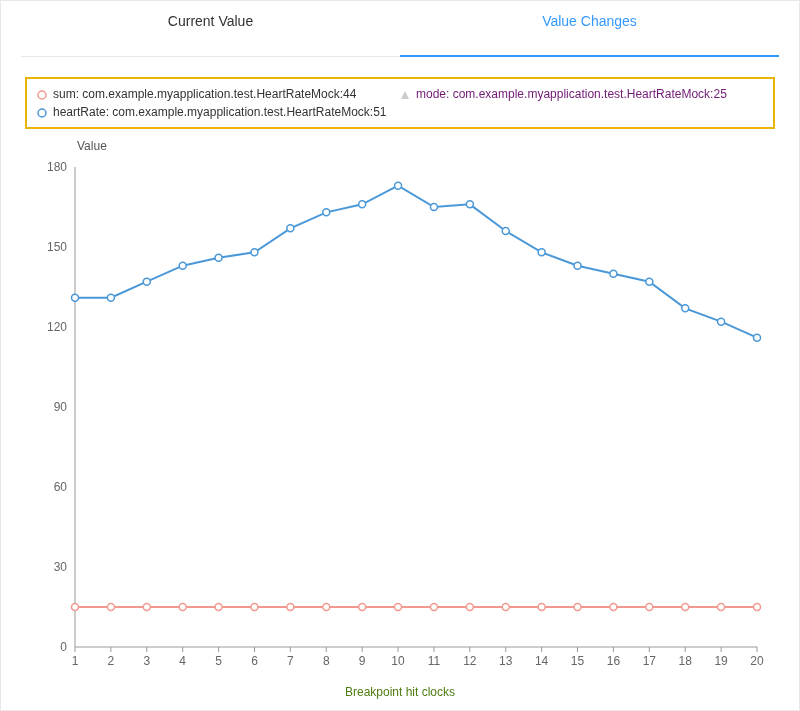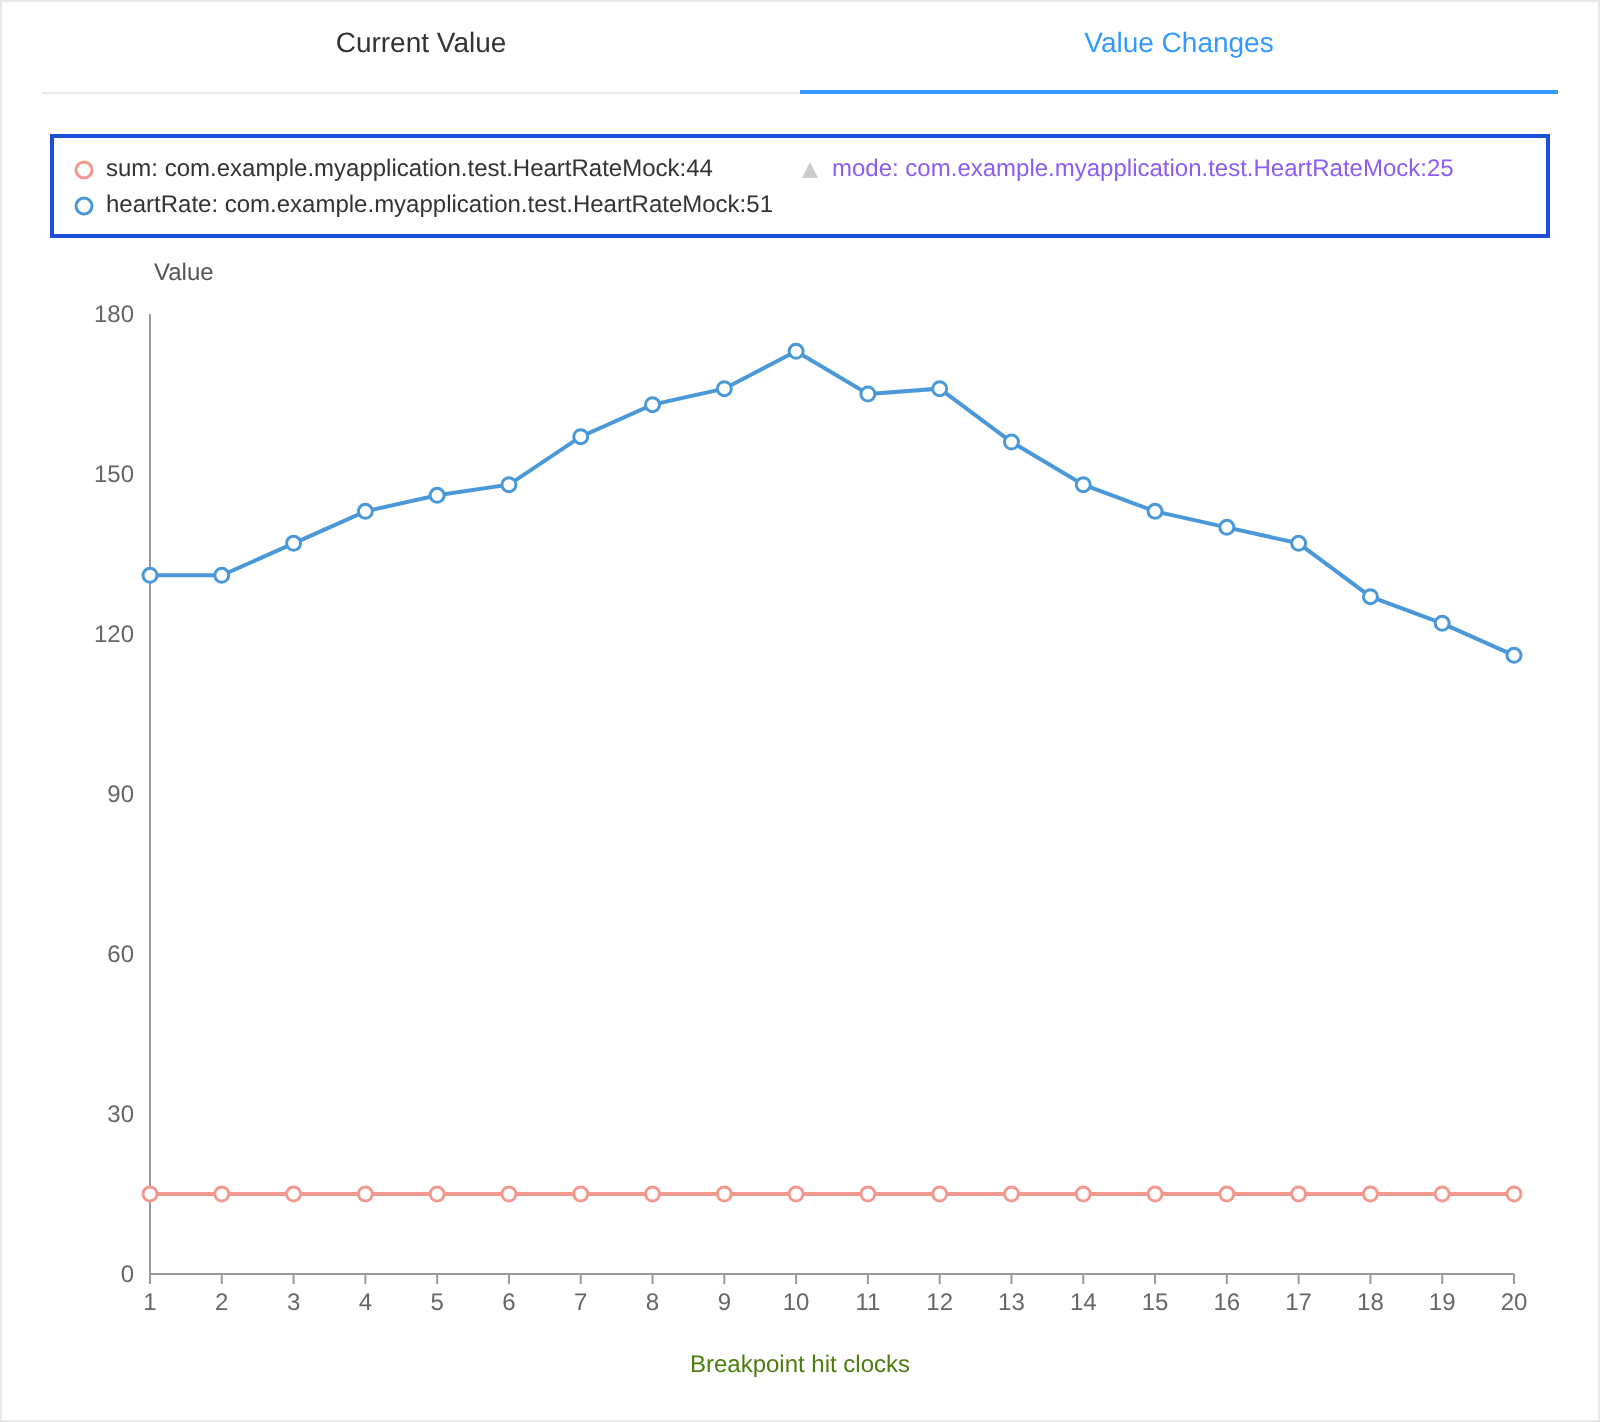--- a/index.html
+++ b/index.html
@@ -6,21 +6,21 @@
   body {
     font-family: -apple-system, "Segoe UI", Arial, sans-serif;
     background: #fff;
     width: 800px;
     height: 711px;
     position: relative;
     border: 1px solid #e8e8e8;
   }
   .tabs {
     display: flex;
-    height: 46px;
+    height: 56px;
     border-bottom: 1px solid #e8e8e8;
     margin: 0 20px;
   }
   .tab {
     flex: 1;
     text-align: center;
     line-height: 40px;
     font-size: 14px;
     color: #333;
     cursor: pointer;
@@ -33,35 +33,35 @@
     content: "";
     position: absolute;
     bottom: -1px;
     left: 0;
     right: 0;
     height: 2px;
     background: #3399ff;
   }
   .legend-box {
     margin: 20px 24px 8px 24px;
-    border: 2px solid #1d4ed8;
+    border: 2px solid #eab308;
     padding: 6px 10px;
     font-size: 12px;
     display: flex;
     flex-wrap: wrap;
     gap: 0;
   }
   .legend-item {
     display: inline-flex;
     align-items: center;
     width: 50%;
     padding: 2px 0;
     color: #333;
   }
-  .legend-item.faded { color: #8b5cf6; text-align: center; }
+  .legend-item.faded { color: #701a75; text-align: center; }
   .legend-marker {
     width: 10px;
     height: 10px;
     margin-right: 6px;
     display: inline-block;
   }
   .chart-area {
     position: relative;
     margin: 10px 24px 0 24px;
     height: 560px;

